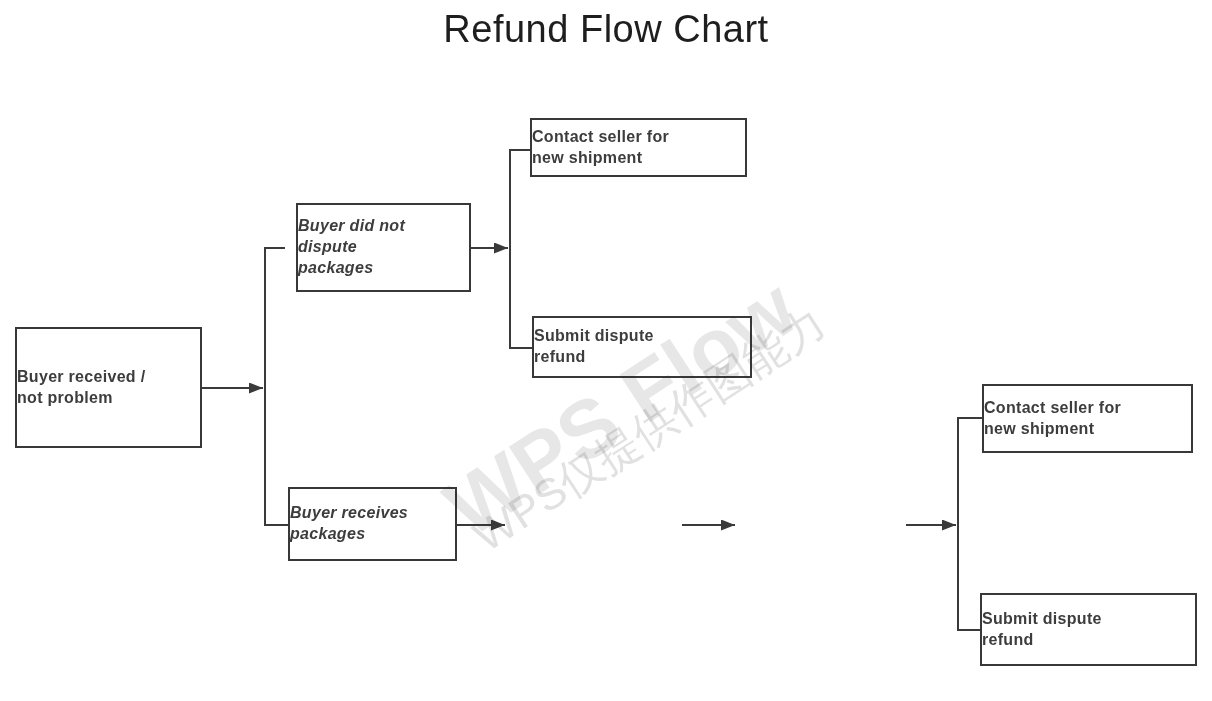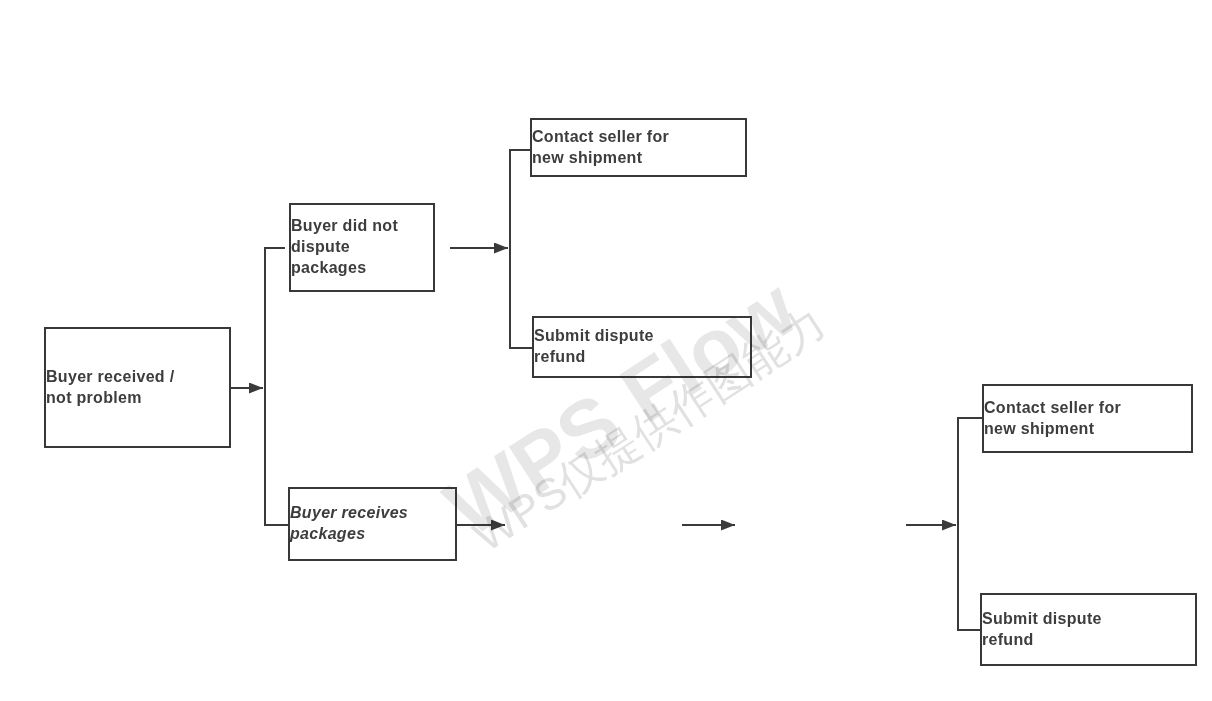--- a/index.html
+++ b/index.html
@@ -47,22 +47,22 @@
     font-weight: bold;
     font-size: 16px;
     line-height: 1.3;
     color: #3d3d3d;
     letter-spacing: 0.3px;
     z-index: 2;
   }
   .node span { display: block; }
 
   
-  #n-start          { left: 15px;  top: 327px; width: 187px; height: 121px; margin-left: 29px; }
-  #n-not-received   { left: 289px; top: 203px; width: 146px; height: 89px;  }
+  #n-start          { left: 15px;  top: 327px; width: 187px; height: 121px; }
+  #n-not-received   { left: 296px; top: 203px; width: 175px; height: 89px; font-style: italic;  }
   #n-contact-top    { left: 530px; top: 118px; width: 217px; height: 59px;  }
   #n-dispute-top    { left: 532px; top: 316px; width: 220px; height: 62px;  }
   #n-received       { left: 288px; top: 487px; width: 169px; height: 74px; font-style: italic;  }
   #n-quality        { left: 507px; top: 489px; width: 175px; height: 72px;  }
   #n-photos         { left: 737px; top: 484px; width: 169px; height: 82px;  }
   #n-contact-right  { left: 982px; top: 384px; width: 211px; height: 69px;  }
   #n-dispute-right  { left: 980px; top: 593px; width: 217px; height: 73px;  }
 
   .watermark {
     position: absolute;
@@ -87,20 +87,21 @@
     font-size: 44px;
     font-weight: 400;
     color: rgba(40, 40, 40, 0.14);
   }
 </style>
 </head>
 <body>
 
 <div class="canvas">
 
+  <div class="chart-title">Refund Flow Chart</div>
 
   <svg class="connectors" viewBox="0 0 1212 701" xmlns="http://www.w3.org/2000/svg">
     <defs>
       <marker id="arrowhead" markerUnits="userSpaceOnUse" markerWidth="15" markerHeight="11" refX="14" refY="5.5" orient="auto">
         <path d="M0,0 L14,5.5 L0,11 Z" fill="#3a3a3a"></path>
       </marker>
     </defs>
     <g stroke="#3a3a3a" stroke-width="2" fill="none">
       <path d="M202 388 L263 388" marker-end="url(#arrowhead)"></path>
       <path d="M285 248 L265 248 L265 525 L288 525"></path>

